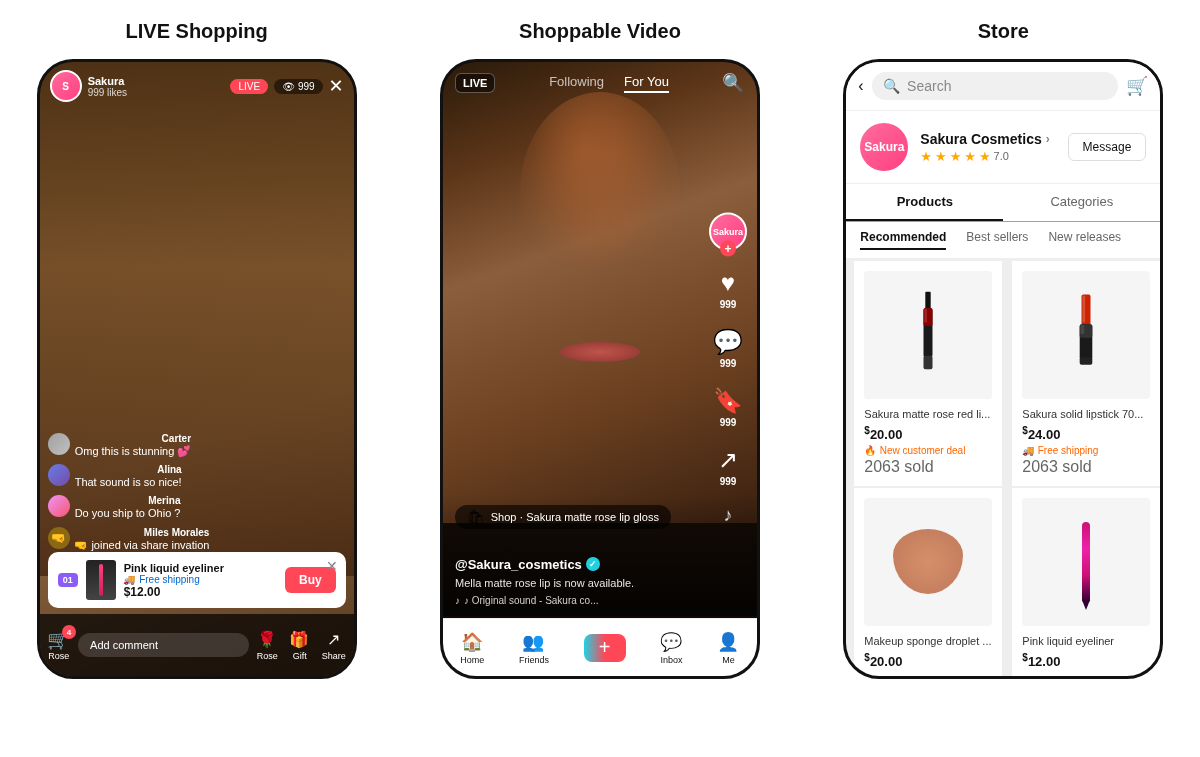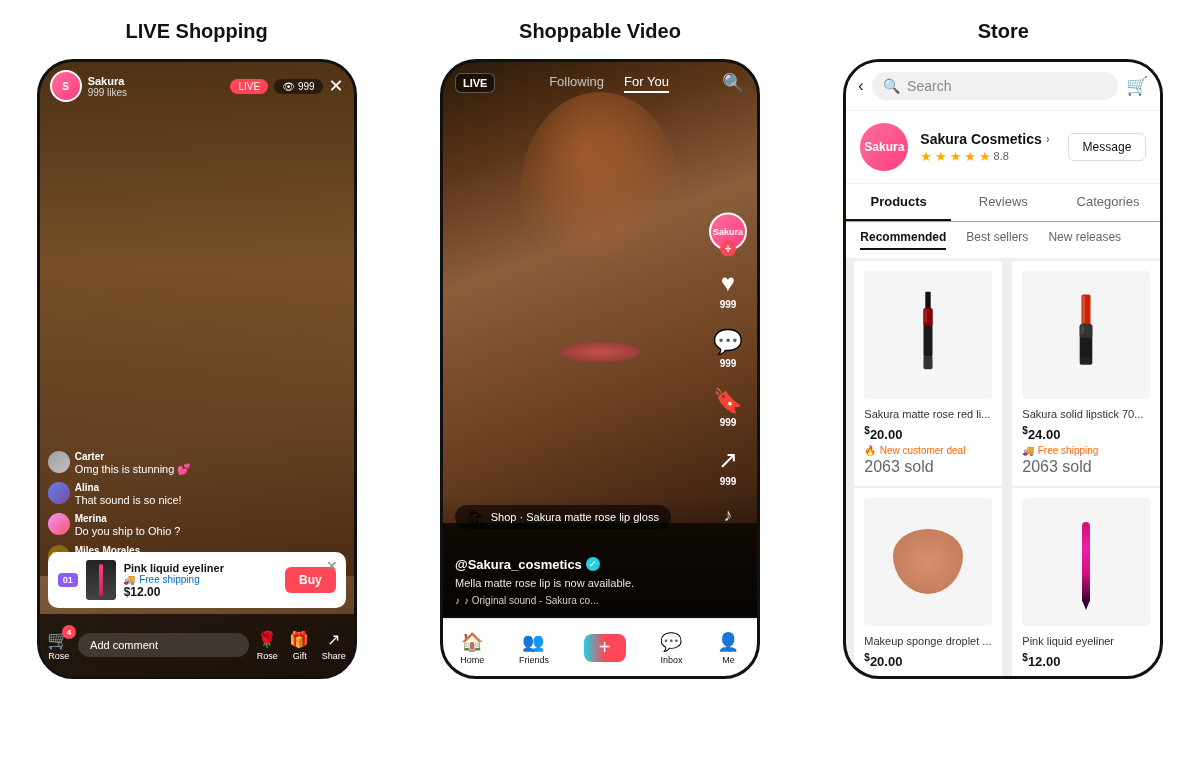--- a/index.html
+++ b/index.html
@@ -108,24 +108,25 @@
       background: #ff4757;
     }
     .close-btn {
       color: #fff;
       font-size: 18px;
       cursor: pointer;
     }
     
     .phone1-chat {
       position: absolute;
-      bottom: 100px;
+      bottom: 118px;
       left: 8px;
       right: 8px;
       z-index: 10;
+      text-align: right;
     }
     .chat-msg {
       display: flex;
       align-items: flex-start;
       margin-bottom: 6px;
     }
     .chat-avatar {
       width: 22px; height: 22px;
       border-radius: 50%;
       background: linear-gradient(135deg, #a0a0a0, #c0c0c0);
@@ -877,29 +878,28 @@
             <div class="brand-name">
               <span>Sakura Cosmetics</span>
               <span class="chevron">›</span>
             </div>
             <div class="brand-stars">
               <span class="star">★</span>
               <span class="star">★</span>
               <span class="star">★</span>
               <span class="star">★</span>
               <span class="star">★</span>
-              <span class="rating">8.8</span>
+              <span class="rating">7.0</span>
             </div>
           </div>
           <button class="msg-btn">Message</button>
         </div>
 
         <div class="store-tabs">
           <div class="store-tab active">Products</div>
-          <div class="store-tab">Reviews</div>
           <div class="store-tab">Categories</div>
         </div>
 
         <div class="sub-tabs">
           <div class="sub-tab active">Recommended</div>
           <div class="sub-tab">Best sellers</div>
           <div class="sub-tab">New releases</div>
         </div>
 
         <div class="products-grid">

